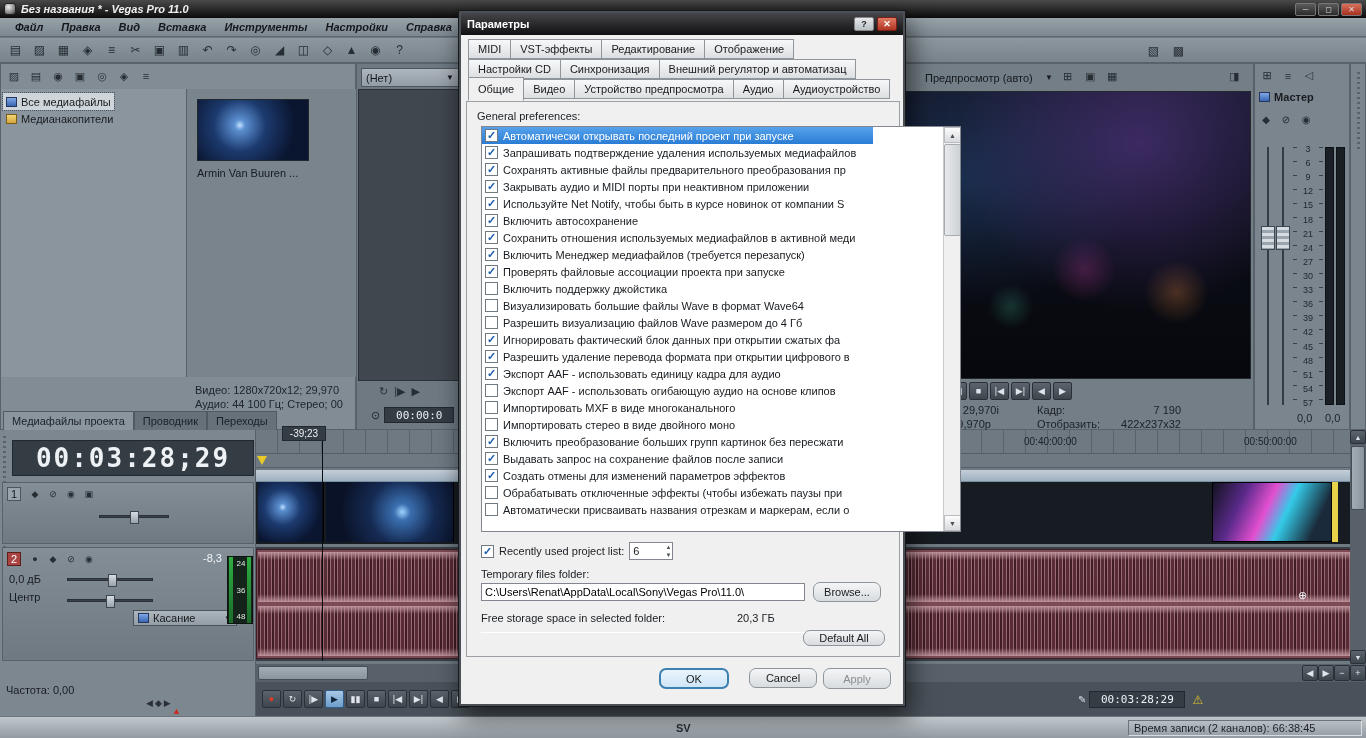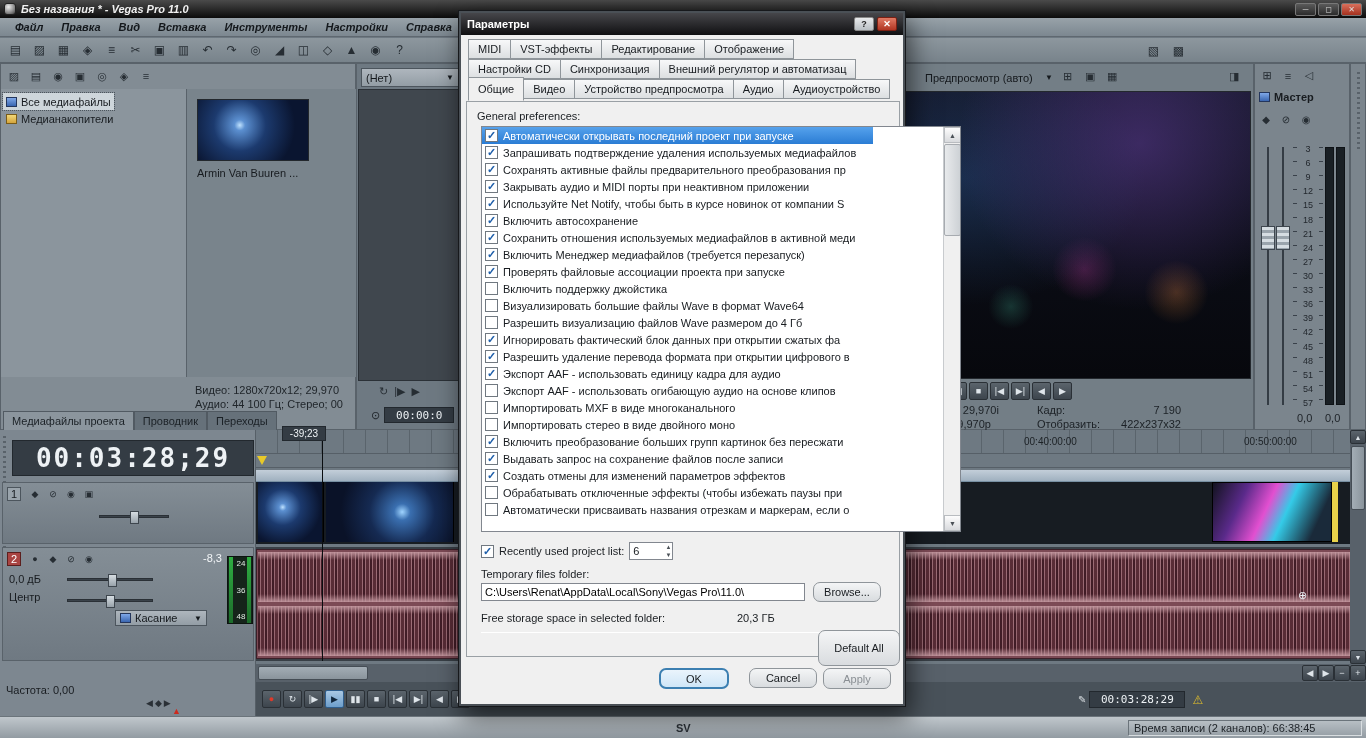--- a/index.html
+++ b/index.html
@@ -306,21 +306,21 @@
       </div>
     <span class="abs" style="left:200px;top:4px;color:#f2f5f7">-8,3</span>
     <span class="abs" style="left:6px;top:25px">0,0 дБ</span>
     <div class="abs slider" style="left:64px;top:30px;width:86px">
         <span class="sthumb" style="left:40px"></span>
       </div>
     <span class="abs" style="left:6px;top:43px">Центр</span>
     <div class="abs slider" style="left:64px;top:48px;width:86px">
         <span class="sthumb" style="left:38px"></span>
       </div>
-    <div class="combo abs" style="left:112px;top:62px;width:92px;height:16px">
+    <div class="combo abs" style="left:130px;top:62px;width:104px;height:16px">
       <span class="tico media"></span>
       <span>Касание</span>
       <span class="car">▼</span>
     </div>
     <div class="abs" style="left:224px;top:8px;width:26px;height:68px;background:#15241a;border:1px solid #0b140e">
       <div class="abs" style="left:1px;top:0;width:4px;height:100%;background:linear-gradient(180deg,#2fae42,#1c6b2a)"></div>
       <div class="abs" style="right:1px;top:0;width:4px;height:100%;background:linear-gradient(180deg,#2fae42,#1c6b2a)"></div>
       <div class="abs" style="left:7px;top:2px;width:12px;height:62px;display:flex;flex-direction:column;justify-content:space-between;color:#dfe8e2;font-size:8px;text-align:center">
 
       <span>24</span>
@@ -595,19 +595,19 @@
             <span>▼</span>
           </span>
         </span>
       </div>
       <div class="abs lbl" style="left:14px;top:466px">Temporary files folder:</div>
       <input class="field abs" style="left: 14px; top: 481px; width: 324px; height: 18px;" value="C:\Users\Renat\AppData\Local\Sony\Vegas Pro\11.0\">
       <div class="btn abs" style="left:346px;top:480px;width:68px;height:20px">Browse...</div>
       <div class="abs lbl" style="left:14px;top:510px">Free storage space in selected folder:</div>
       <div class="abs lbl" style="left:270px;top:510px">20,3 ГБ</div>
       <div class="abs" style="left:14px;top:530px;width:404px;height:1px;background:#c6c9cc;border-bottom:1px solid #fff"></div>
-      <div class="btn abs" style="left:351px;top:528px;width:82px;height:36px">Default All</div>
+      <div class="btn abs" style="left:336px;top:528px;width:82px;height:16px">Default All</div>
     </div>
     <div class="btn focus abs" style="left:198px;top:633px;width:70px;height:21px">OK</div>
     <div class="btn abs" style="left:288px;top:633px;width:68px;height:20px">Cancel</div>
     <div class="btn abs" style="left:362px;top:633px;width:68px;height:21px;color:#8a8f94">Apply</div>
   </div>
 </div>
 
 </body></html>

